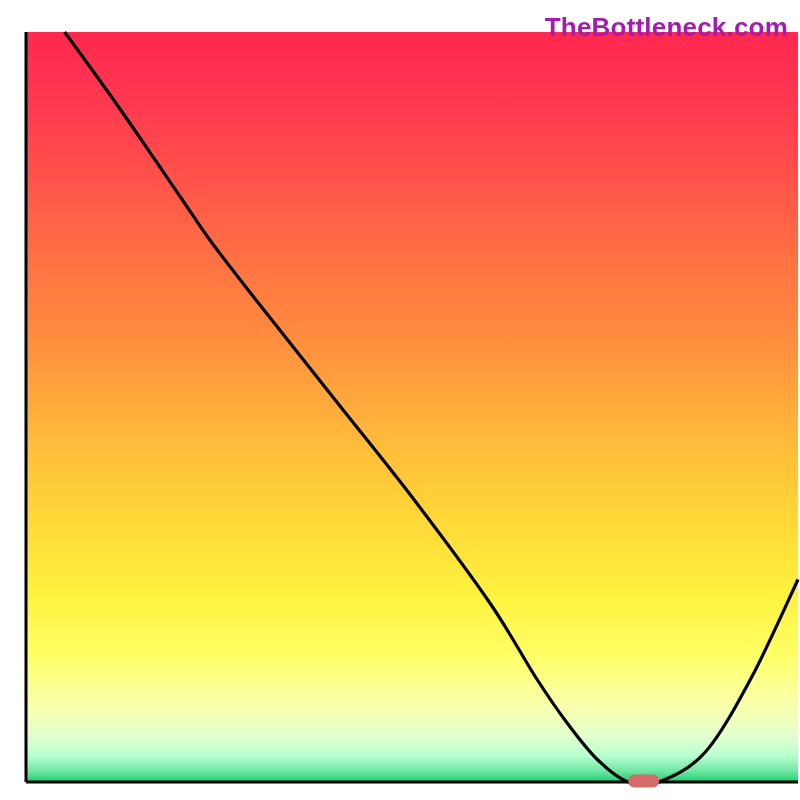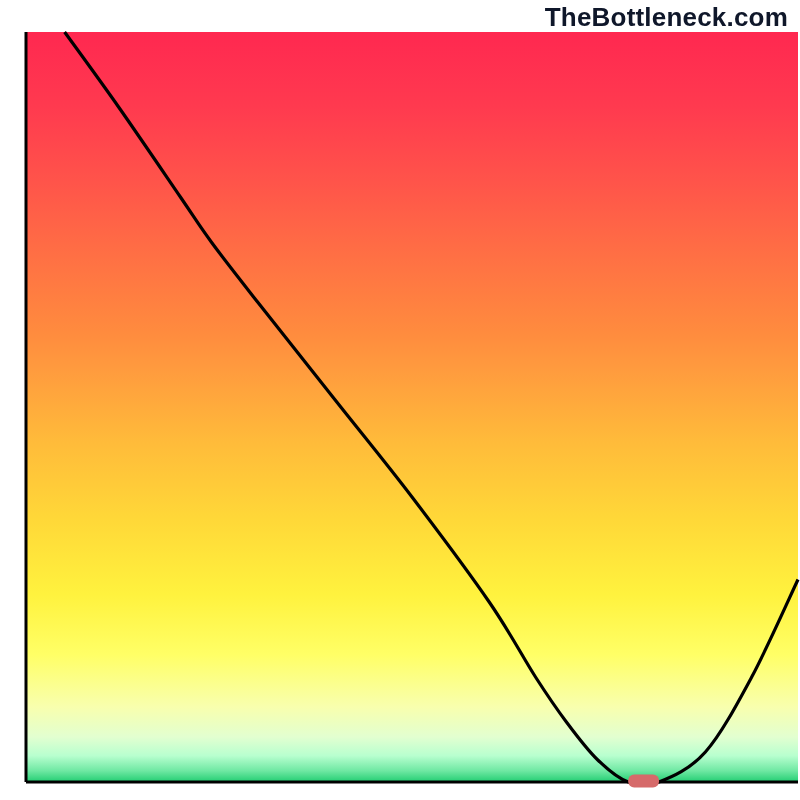--- a/index.html
+++ b/index.html
@@ -11,25 +11,25 @@
     font-family: Arial, Helvetica, sans-serif;
     overflow: hidden;
   }
   .container {
     position: relative;
     width: 800px;
     height: 800px;
   }
   .watermark {
     position: absolute;
-    top: 2px;
+    top: 12px;
     right: 12px;
     font-size: 26px;
     font-weight: 600;
-    color: #0f172a;
+    color: #a21caf;
     letter-spacing: 0.2px;
     z-index: 10;
   }
   svg.chart {
     position: absolute;
     top: 0;
     left: 0;
     width: 800px;
     height: 800px;
   }

